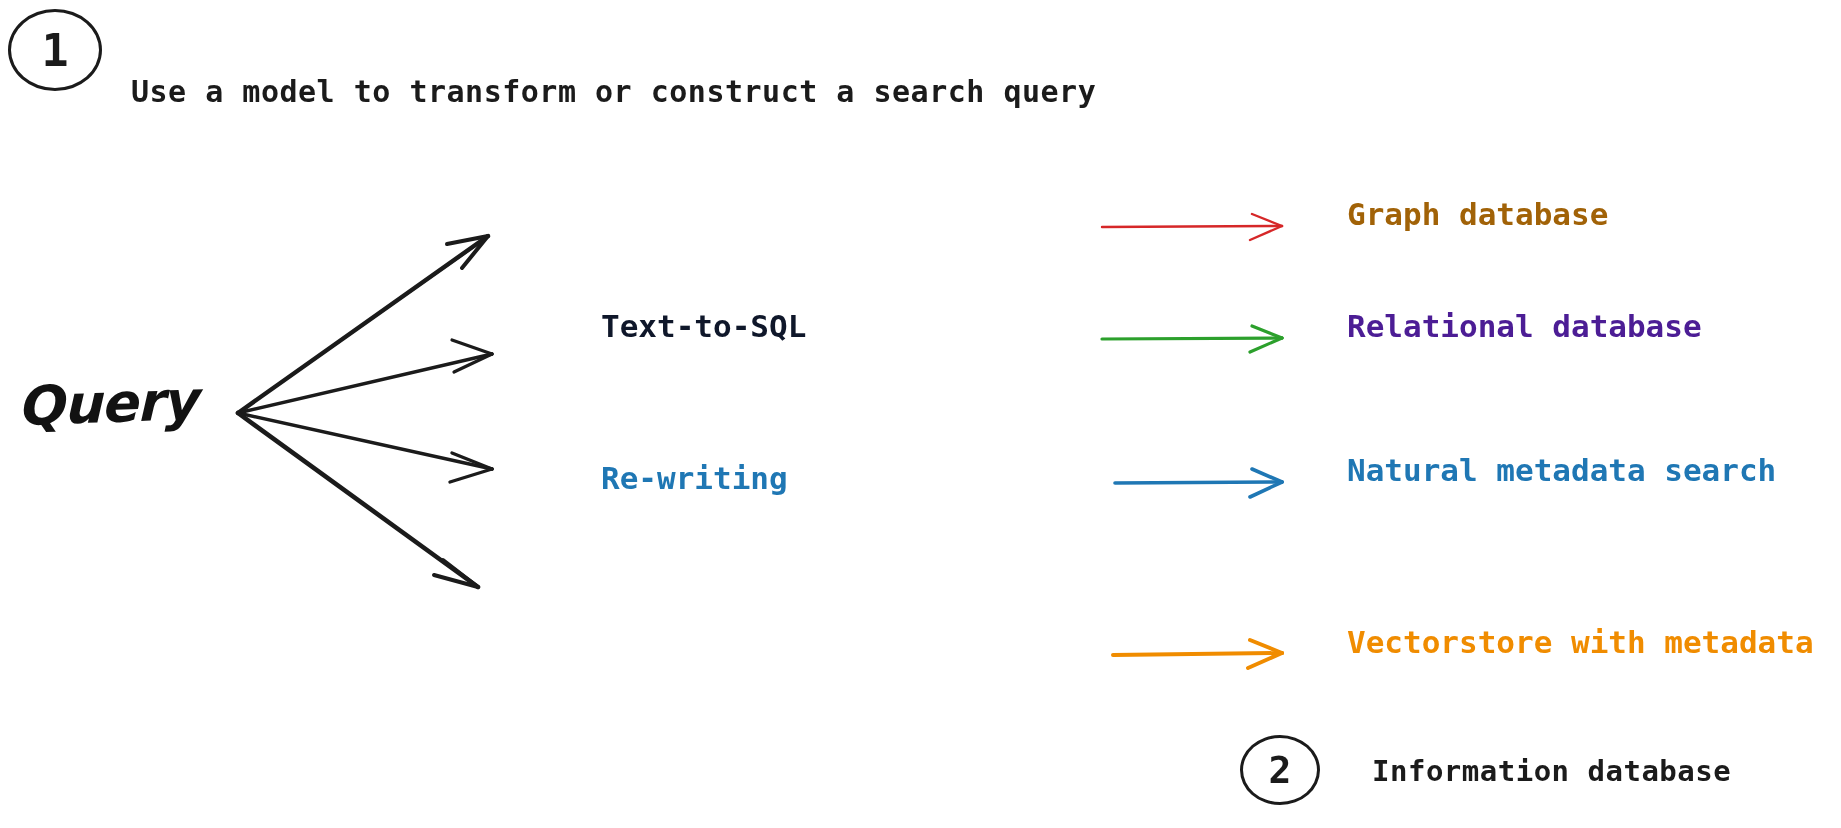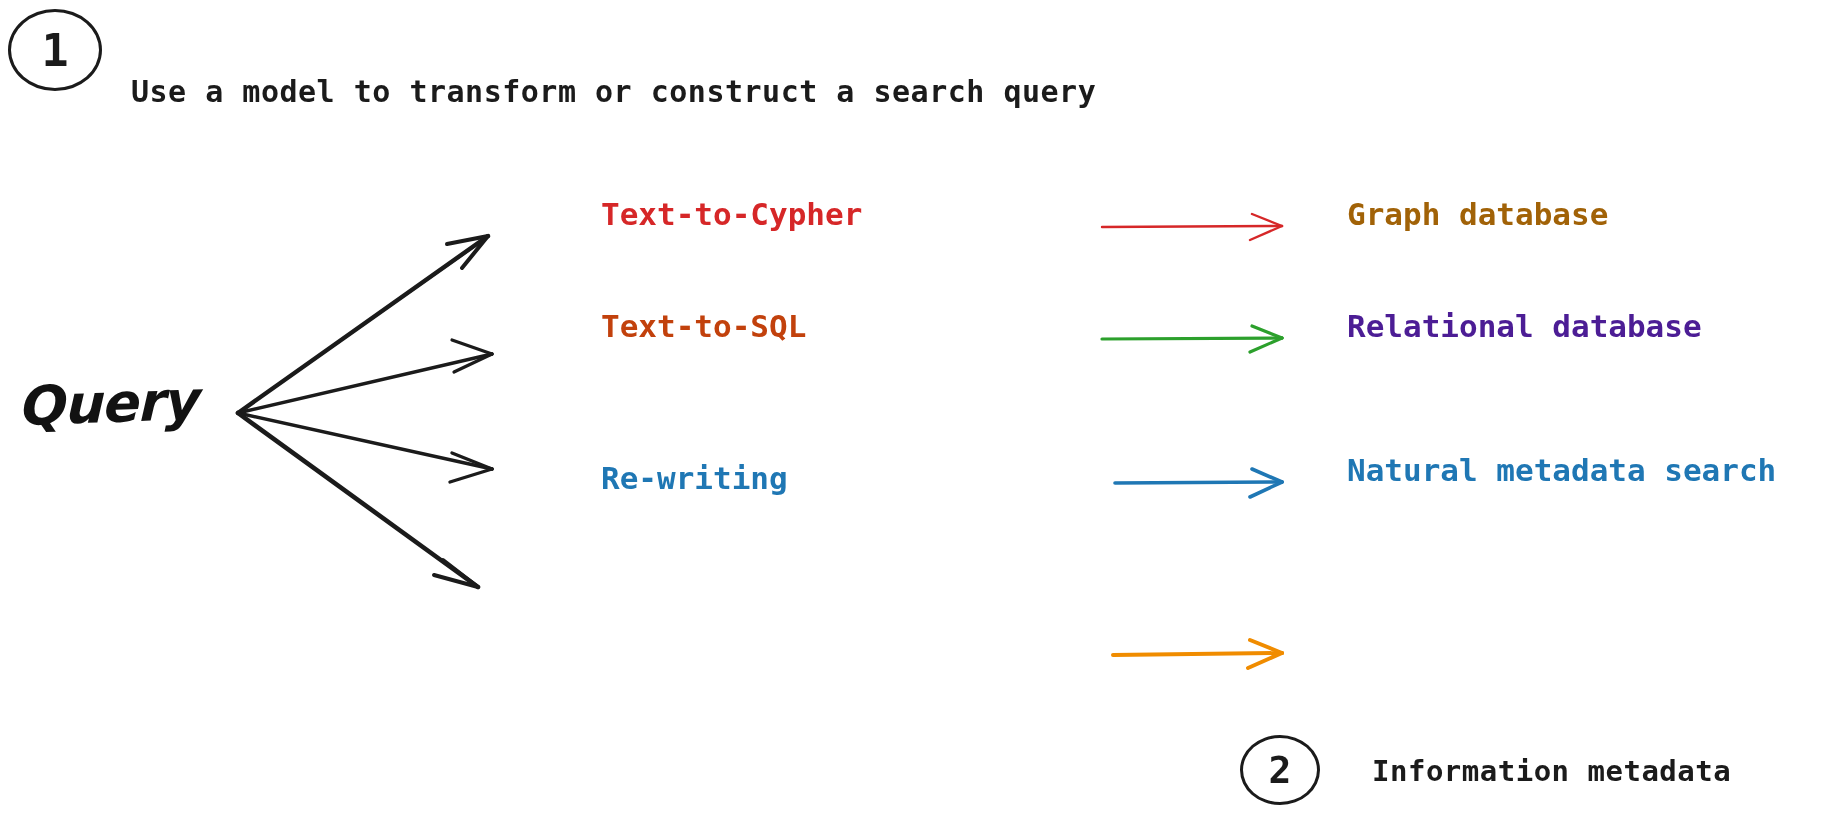--- a/index.html
+++ b/index.html
@@ -157,31 +157,30 @@
       <path d="M238,413 L492,469" stroke-width="3.6"></path>
       <path d="M492,469 L452,453" stroke-width="3.4"></path>
       <path d="M492,469 L450,482" stroke-width="3.4"></path>
 
       <path d="M238,413 L478,587" stroke-width="4.6"></path>
       <path d="M478,587 L443,560" stroke-width="4.0"></path>
       <path d="M478,587 L434,575" stroke-width="4.0"></path>
     </g>
   </svg>
 
-  <div class="method-label lbl-row-0" style="color: rgb(214, 39, 40);">Text-to-Cypher</div>
   <svg class="row-arrow row-0" viewBox="0 0 230 60" xmlns="http://www.w3.org/2000/svg">
     <g class="arrow-g" fill="none" stroke-linecap="round" stroke-linejoin="round" stroke="#d62728" stroke-width="2.4">
       <path class="shaft" d="M22,31 L202,30"></path>
       <path class="head-a" d="M202,30 L172,18"></path>
       <path class="head-b" d="M202,30 L170,44"></path>
     </g>
   </svg>
   <div class="target-label lbl-row-0" style="color: #a16207;">Graph database</div>
 
-  <div class="method-label lbl-row-1" style="color: #c2410c;">Text-to-SQL</div>
+  <div class="method-label lbl-row-1" style="color: #0f172a;">Text-to-SQL</div>
   <svg class="row-arrow row-1" viewBox="0 0 230 60" xmlns="http://www.w3.org/2000/svg">
     <g class="arrow-g" fill="none" stroke-linecap="round" stroke-linejoin="round" stroke="#2ca02c" stroke-width="3.2">
       <path class="shaft" d="M22,31 L202,30"></path>
       <path class="head-a" d="M202,30 L172,18"></path>
       <path class="head-b" d="M202,30 L170,44"></path>
     </g>
   </svg>
   <div class="target-label lbl-row-1" style="color: #4c1d95;">Relational database</div>
 
   <div class="method-label lbl-row-2" style="color: rgb(31, 119, 180); margin-top: 8px;">Re-writing</div>
@@ -194,19 +193,20 @@
   </svg>
   <div class="target-label lbl-row-2" style="color: rgb(31, 119, 180);">Natural metadata search</div>
 
   <svg class="row-arrow row-3" viewBox="0 0 230 60" xmlns="http://www.w3.org/2000/svg">
     <g class="arrow-g" fill="none" stroke-linecap="round" stroke-linejoin="round" stroke="#f08c00" stroke-width="4">
       <path class="shaft" d="M33,31 L202,29"></path>
       <path class="head-a" d="M202,29 L170,16"></path>
       <path class="head-b" d="M202,29 L168,44"></path>
     </g>
   </svg>
+  <div class="target-label lbl-row-3" style="color: rgb(240, 140, 0);">Vectorstore with metadata</div>
 
   <div class="step-badge" id="step-2-badge">
     <span>2</span>
   </div>
-  <div class="step-title" id="step-2-title">Information metadata</div>
+  <div class="step-title" id="step-2-title">Information database</div>
 
 </div>
 
 </body></html>

